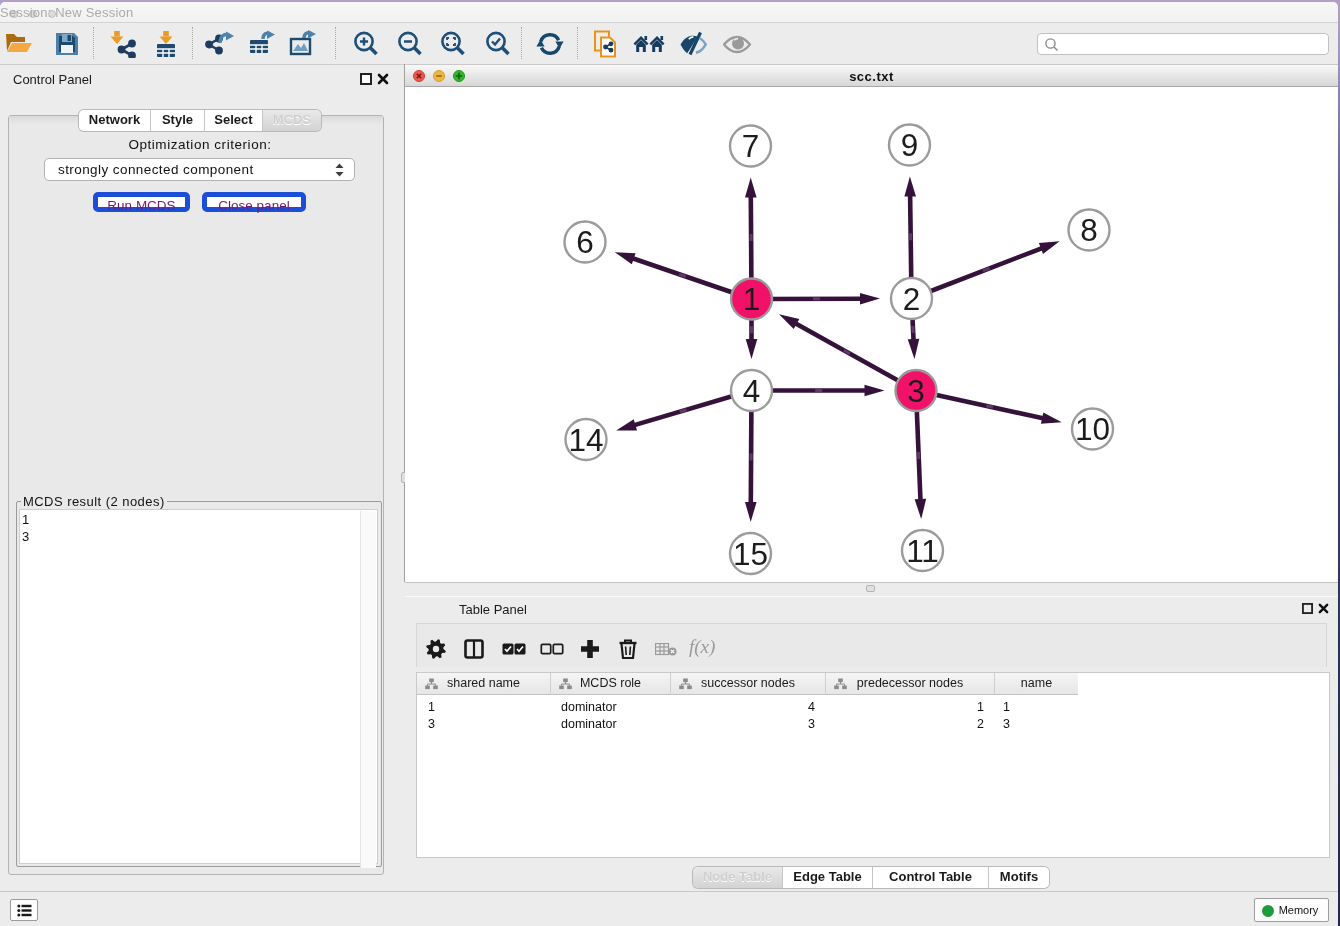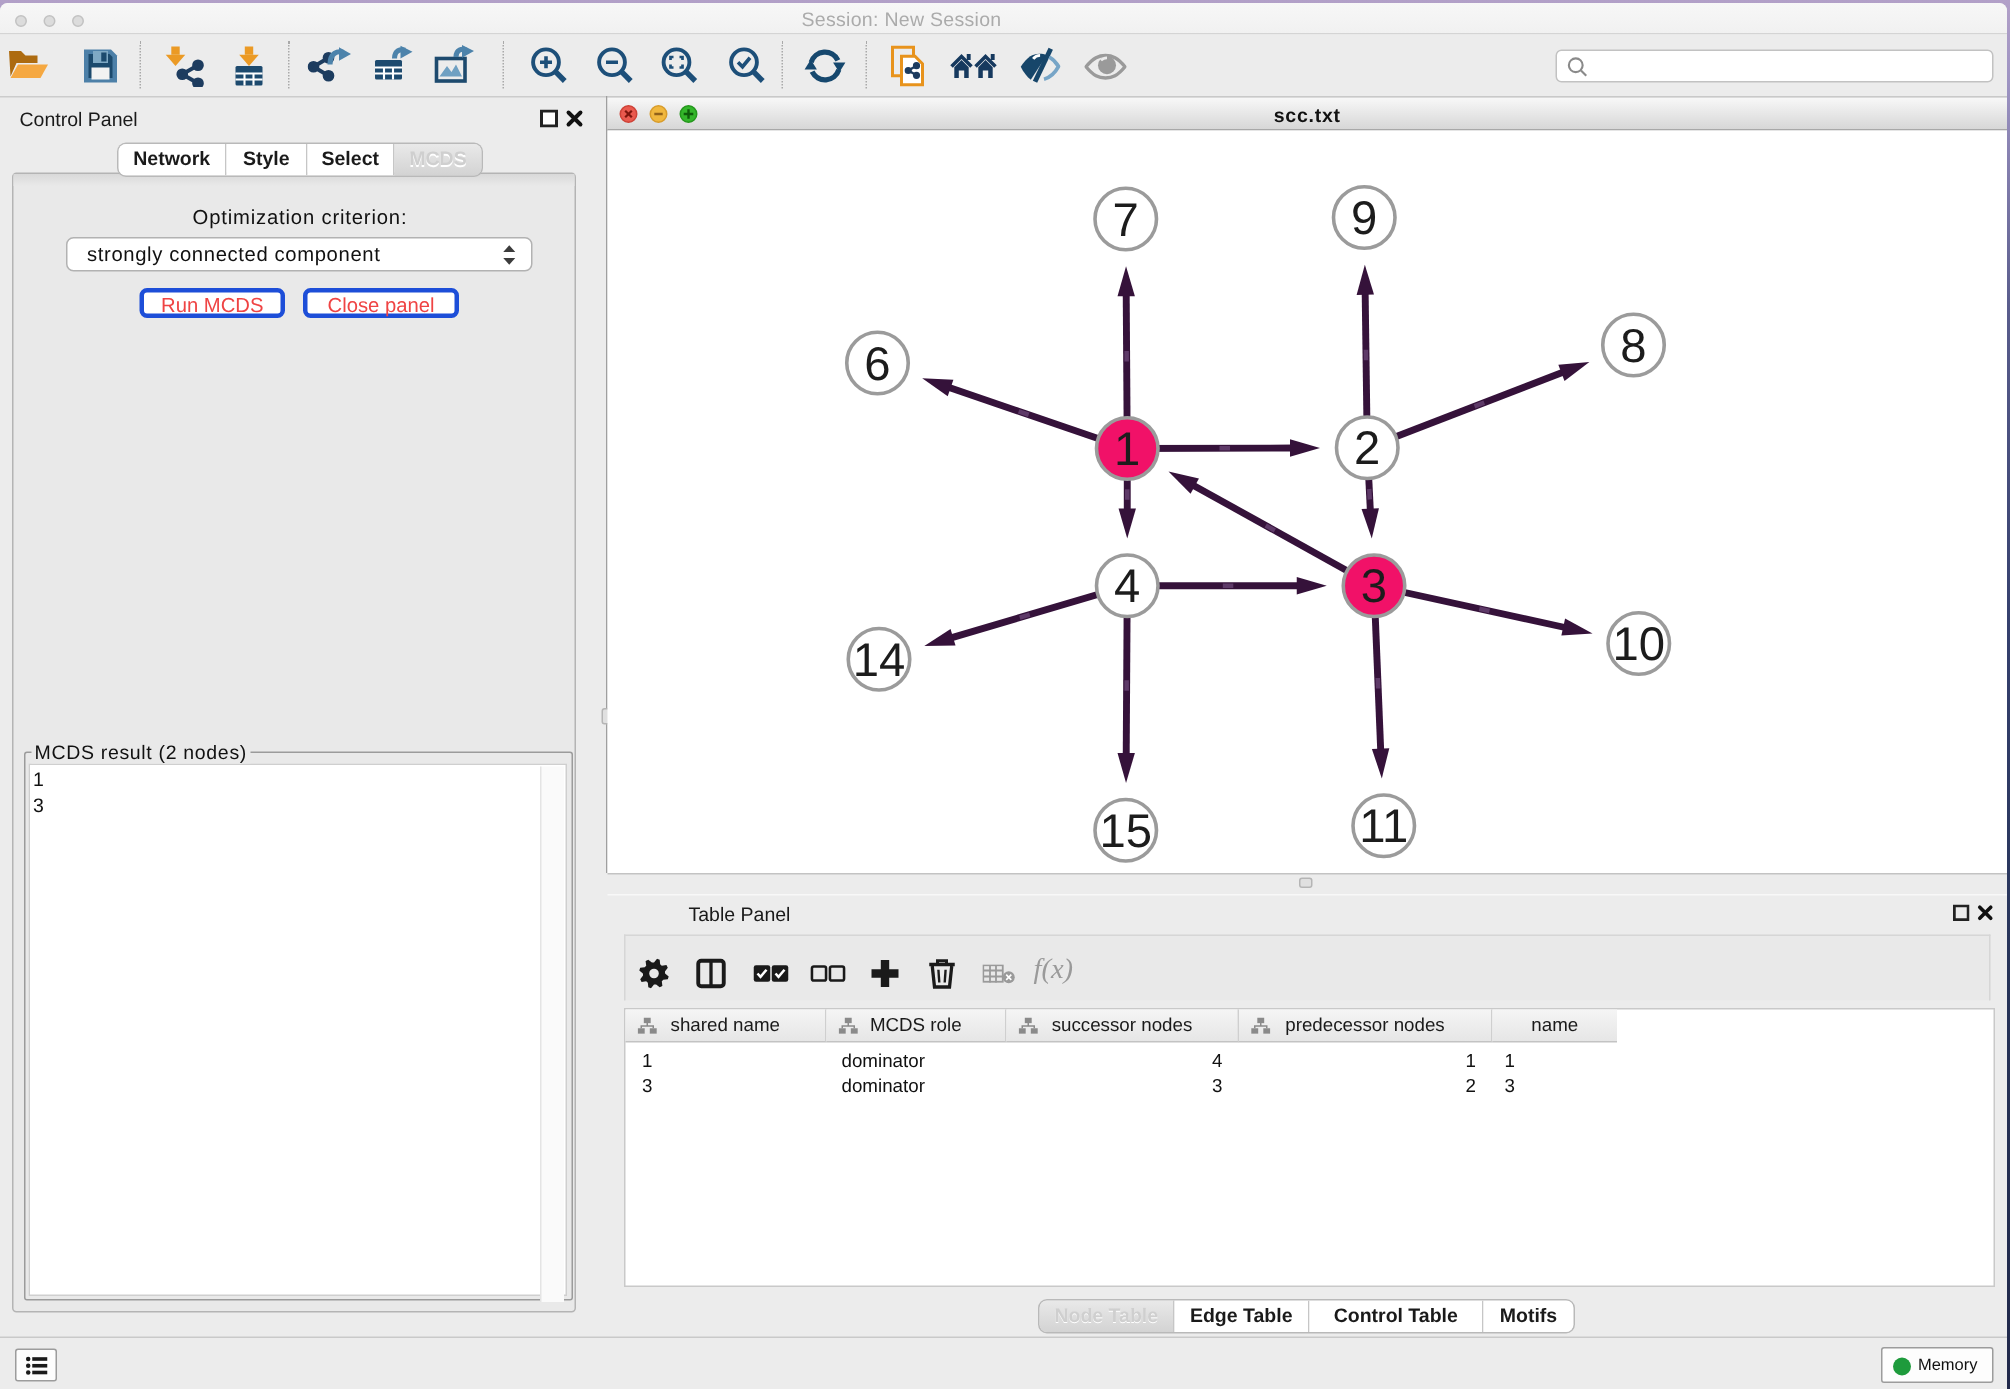--- a/index.html
+++ b/index.html
@@ -2,40 +2,40 @@
 <html><head>
 <meta charset="utf-8">
 <style>
 * { margin:0; padding:0; box-sizing:border-box; }
 html,body { width:1340px; height:926px; overflow:hidden; }
 body { font-family:"Liberation Sans", sans-serif; background:linear-gradient(180deg,#b2a0c8 0%,#9d93c2 6%,#5a5d8d 22%,#35406e 45%,#273459 70%,#20284a 100%); position:relative; }
 #win { position:absolute; left:0; top:2px; width:1338px; height:924px; background:#ececec; border-radius:5px 5px 0 0; overflow:hidden; }
 
 #titlebar { position:absolute; left:0; top:0; width:1338px; height:21px; background:linear-gradient(#f7f7f7,#f1f1f1); border-bottom:1px solid #d4d4d4; border-radius:5px 5px 0 0; }
 .tl { position:absolute; top:8px; width:8px; height:8px; border-radius:50%; background:#dcdcdc; border:1px solid #c2c2c2; }
-#title { position:absolute; top:3px; left:0; width:1202px; text-align:center; font-size:13px; color:#ababab; letter-spacing:0.2px; }
+#title { position:absolute; top:3px; left:0; width:1202px; font-size:13px; color:#ababab; letter-spacing:0.2px; }
 
 #toolbar { position:absolute; left:0; top:21px; width:1338px; height:42px; background:#ececec; border-bottom:1px solid #cccccc; }
 .ticon { position:absolute; top:7px; }
 .tsep { position:absolute; top:4px; height:32px; width:0; border-left:1px dotted #a9a9a9; }
 #search { position:absolute; left:1037px; top:10px; width:292px; height:22px; background:#fff; border:1px solid #c2c2c2; border-radius:4px; }
 
 #cp-title { position:absolute; left:13px; top:70px; font-size:13px; color:#1a1a1a; }
 .paneicon { position:absolute; }
 
 #cp-area { position:absolute; left:8px; top:113px; width:376px; height:760px; background:#e9e9e9; border:1px solid #b4b4b4; border-radius:3px; }
 #cp-area::before { content:""; position:absolute; left:0; top:0; right:0; height:8px; background:linear-gradient(#d9d9d9,#e9e9e9); }
 
-#cp-tabs { position:absolute; left:79px; top:94px; height:21px; display:flex; border-radius:5px; box-shadow:0 0 0 1px #b9b9b9; overflow:hidden; }
+#cp-tabs { position:absolute; left:79px; top:108px; height:21px; display:flex; border-radius:5px; box-shadow:0 0 0 1px #b9b9b9; overflow:hidden; }
 .tab { height:21px; line-height:20px; font-size:13px; font-weight:bold; color:#1a1a1a; background:#fff; text-align:center; border-right:1px solid #c6c6c6; padding:0 14px; }
 .tab:last-child { border-right:none; }
 .tab.sel { background:linear-gradient(#e9e9e9,#d3d3d3); color:#cfcfcf; text-shadow:0 1px 0 #ffffff; }
 #opt-label { position:absolute; left:4px; top:135px; width:392px; text-align:center; font-size:13.5px; letter-spacing:0.55px; color:#111; }
 #combo { position:absolute; left:44px; top:156px; width:311px; height:23px; background:#fff; border:1px solid #b2b2b2; border-radius:5px; font-size:13.5px; letter-spacing:0.42px; line-height:21px; padding-left:13px; color:#111; }
-.btn { position:absolute; height:20px; background:#fff; border:3px solid #1d4ed8; border-radius:5px; font-size:13.5px; text-align:center; line-height:18px; color:#ef4444; }
+.btn { position:absolute; height:20px; background:#fff; border:5px solid #1d4ed8; border-radius:5px; font-size:13.5px; text-align:center; line-height:18px; color:#701a75; }
 
 #mcds-box { position:absolute; left:16px; top:499px; width:366px; height:366px; border:1px solid #9b9b9b; border-radius:2px; }
 #mcds-label { position:absolute; left:21px; top:492px; background:#e9e9e9; padding:0 2px; font-size:13px; letter-spacing:0.45px; color:#111; }
 #mcds-text { position:absolute; left:19px; top:507px; width:359px; height:355px; background:#fff; border:1px solid #cfcfcf; font-size:13px; color:#111; line-height:16.5px; padding:2px 0 0 2px; }
 #mcds-sb { position:absolute; right:1px; top:1px; width:16px; height:357px; background:#fafafa; border-left:1px solid #e4e4e4; }
 
 #vsplit-line { position:absolute; left:404px; top:62px; width:1px; height:518px; background:#9f9f9f; }
 #vsplit-grip { position:absolute; left:401px; top:470px; width:8px; height:11px; background:#e0e0e0; border:1px solid #b5b5b5; border-radius:2px; }
 
 #nw-tbar { position:absolute; left:405px; top:62px; width:933px; height:23px; background:linear-gradient(#f8f8f8,#d7d7d7); border-top:1px solid #c9c9c9; border-bottom:1px solid #a8a8a8; }

